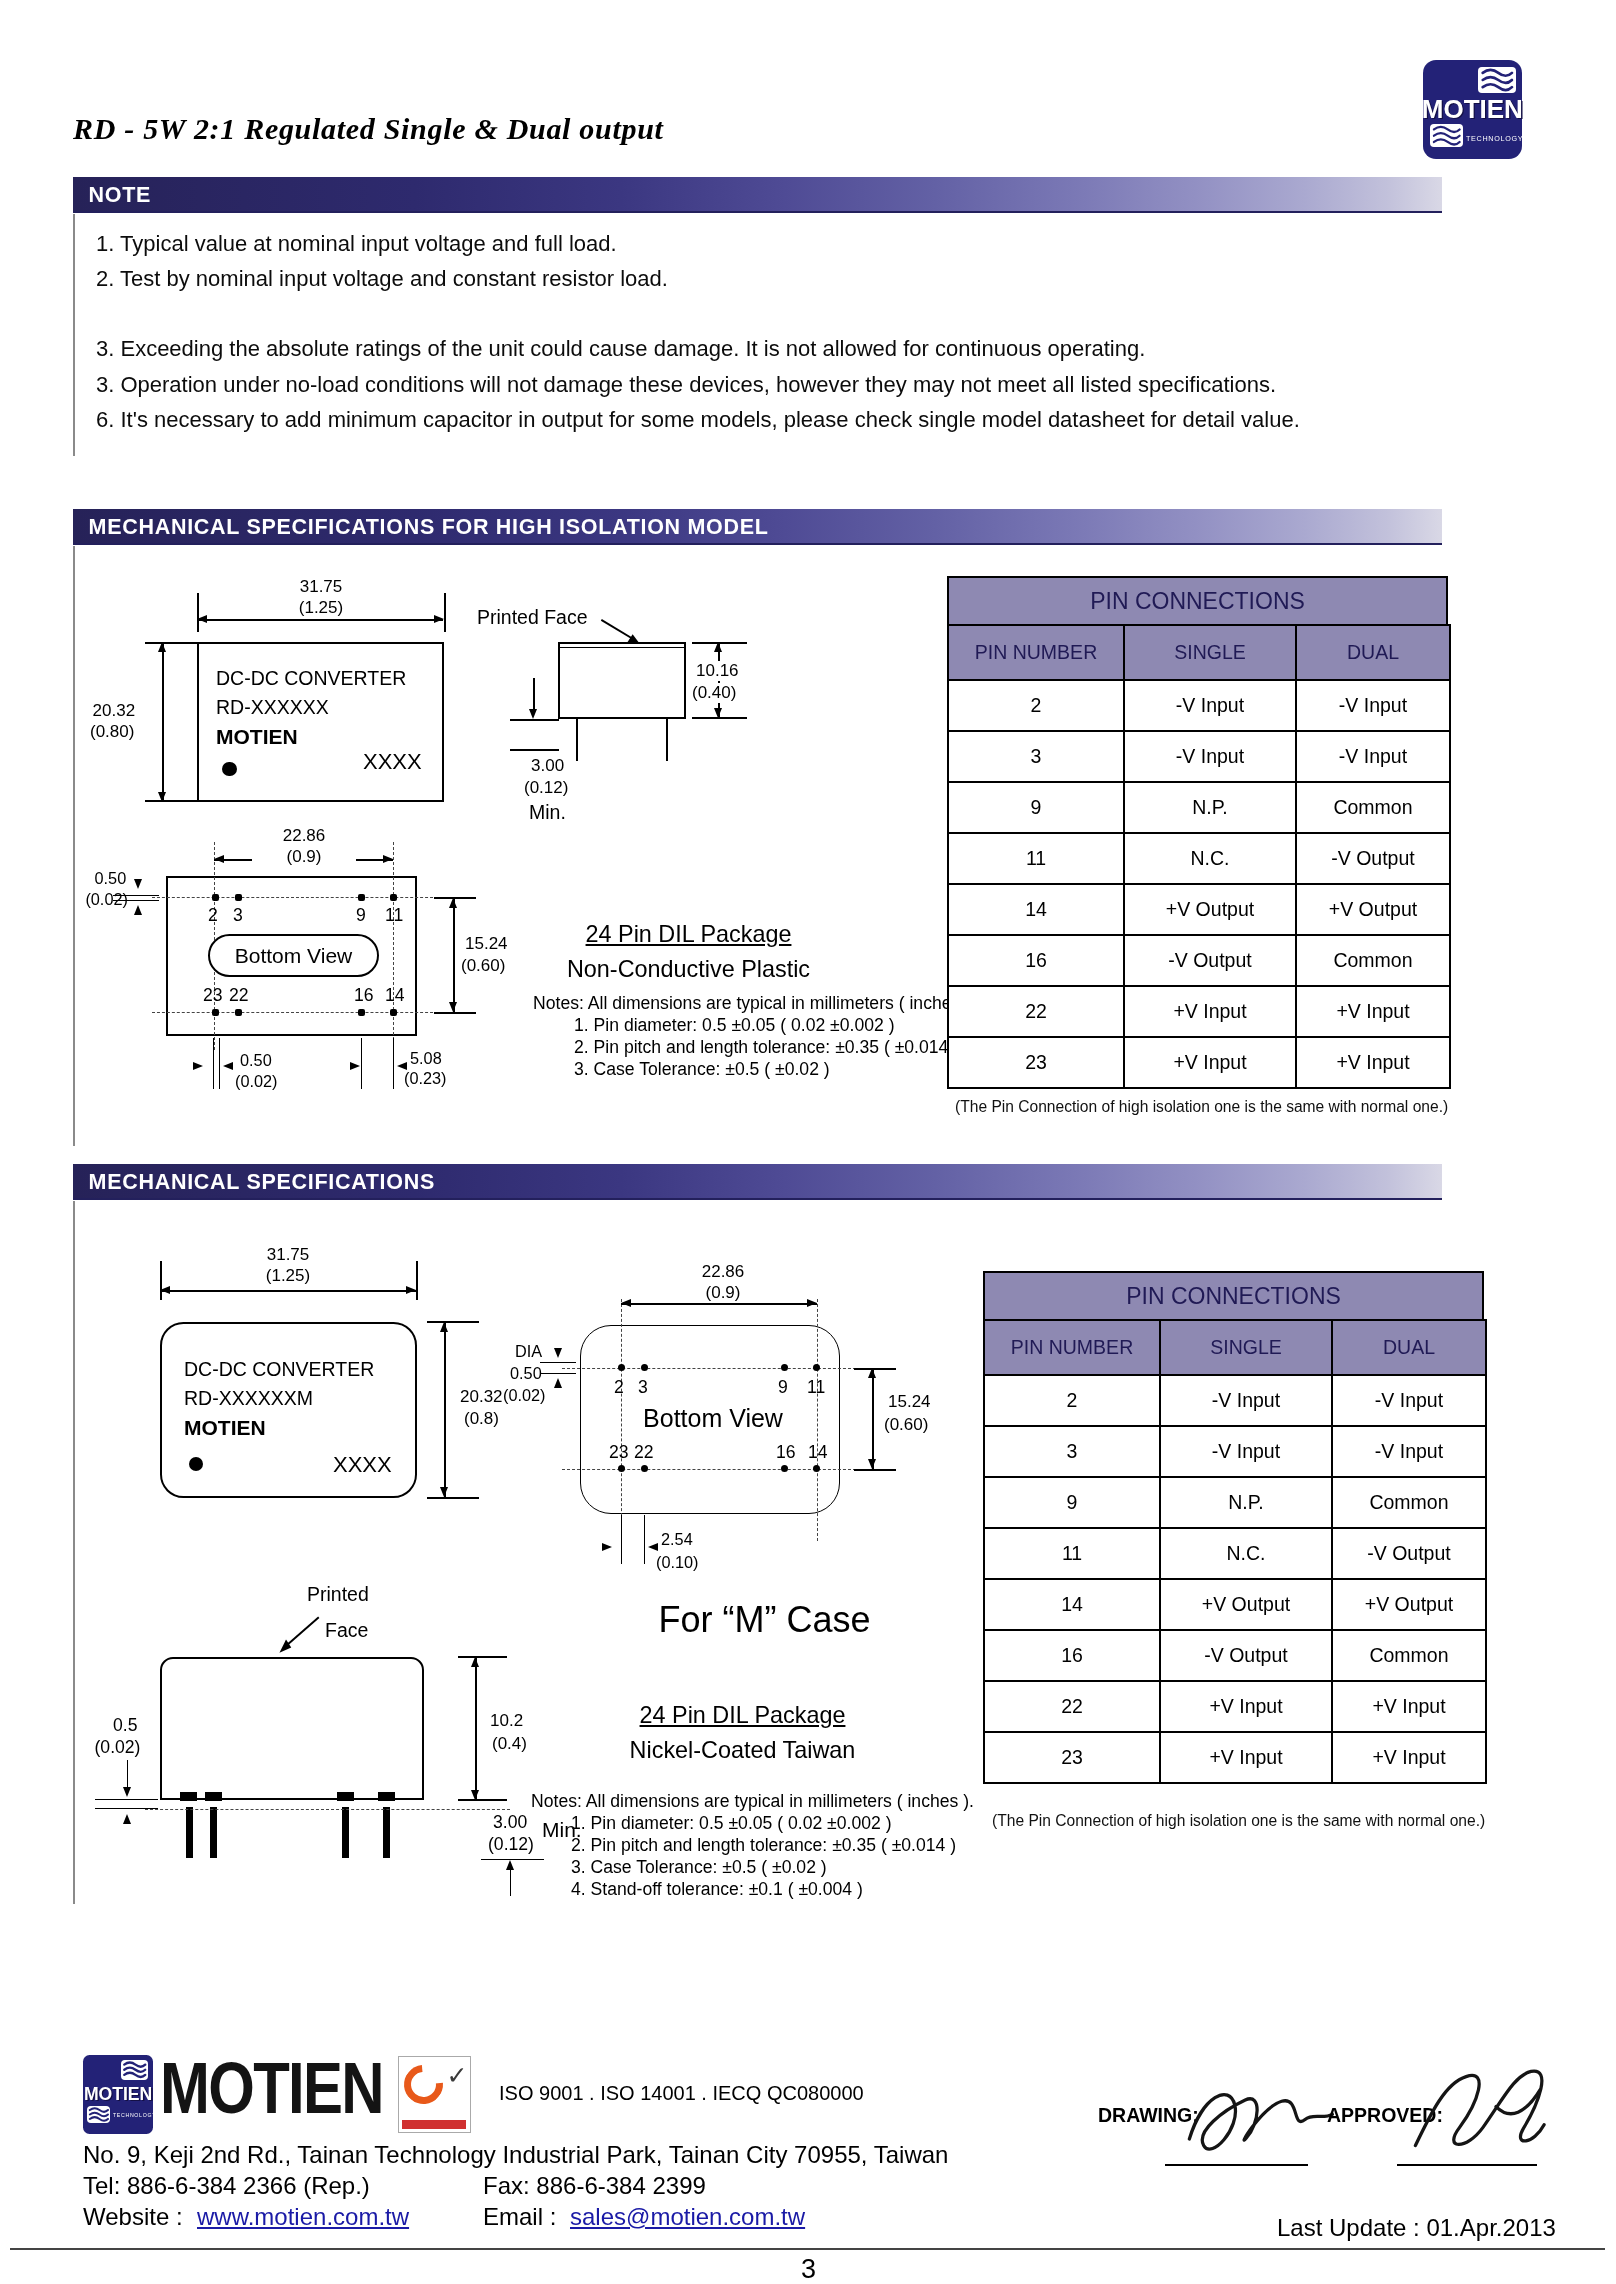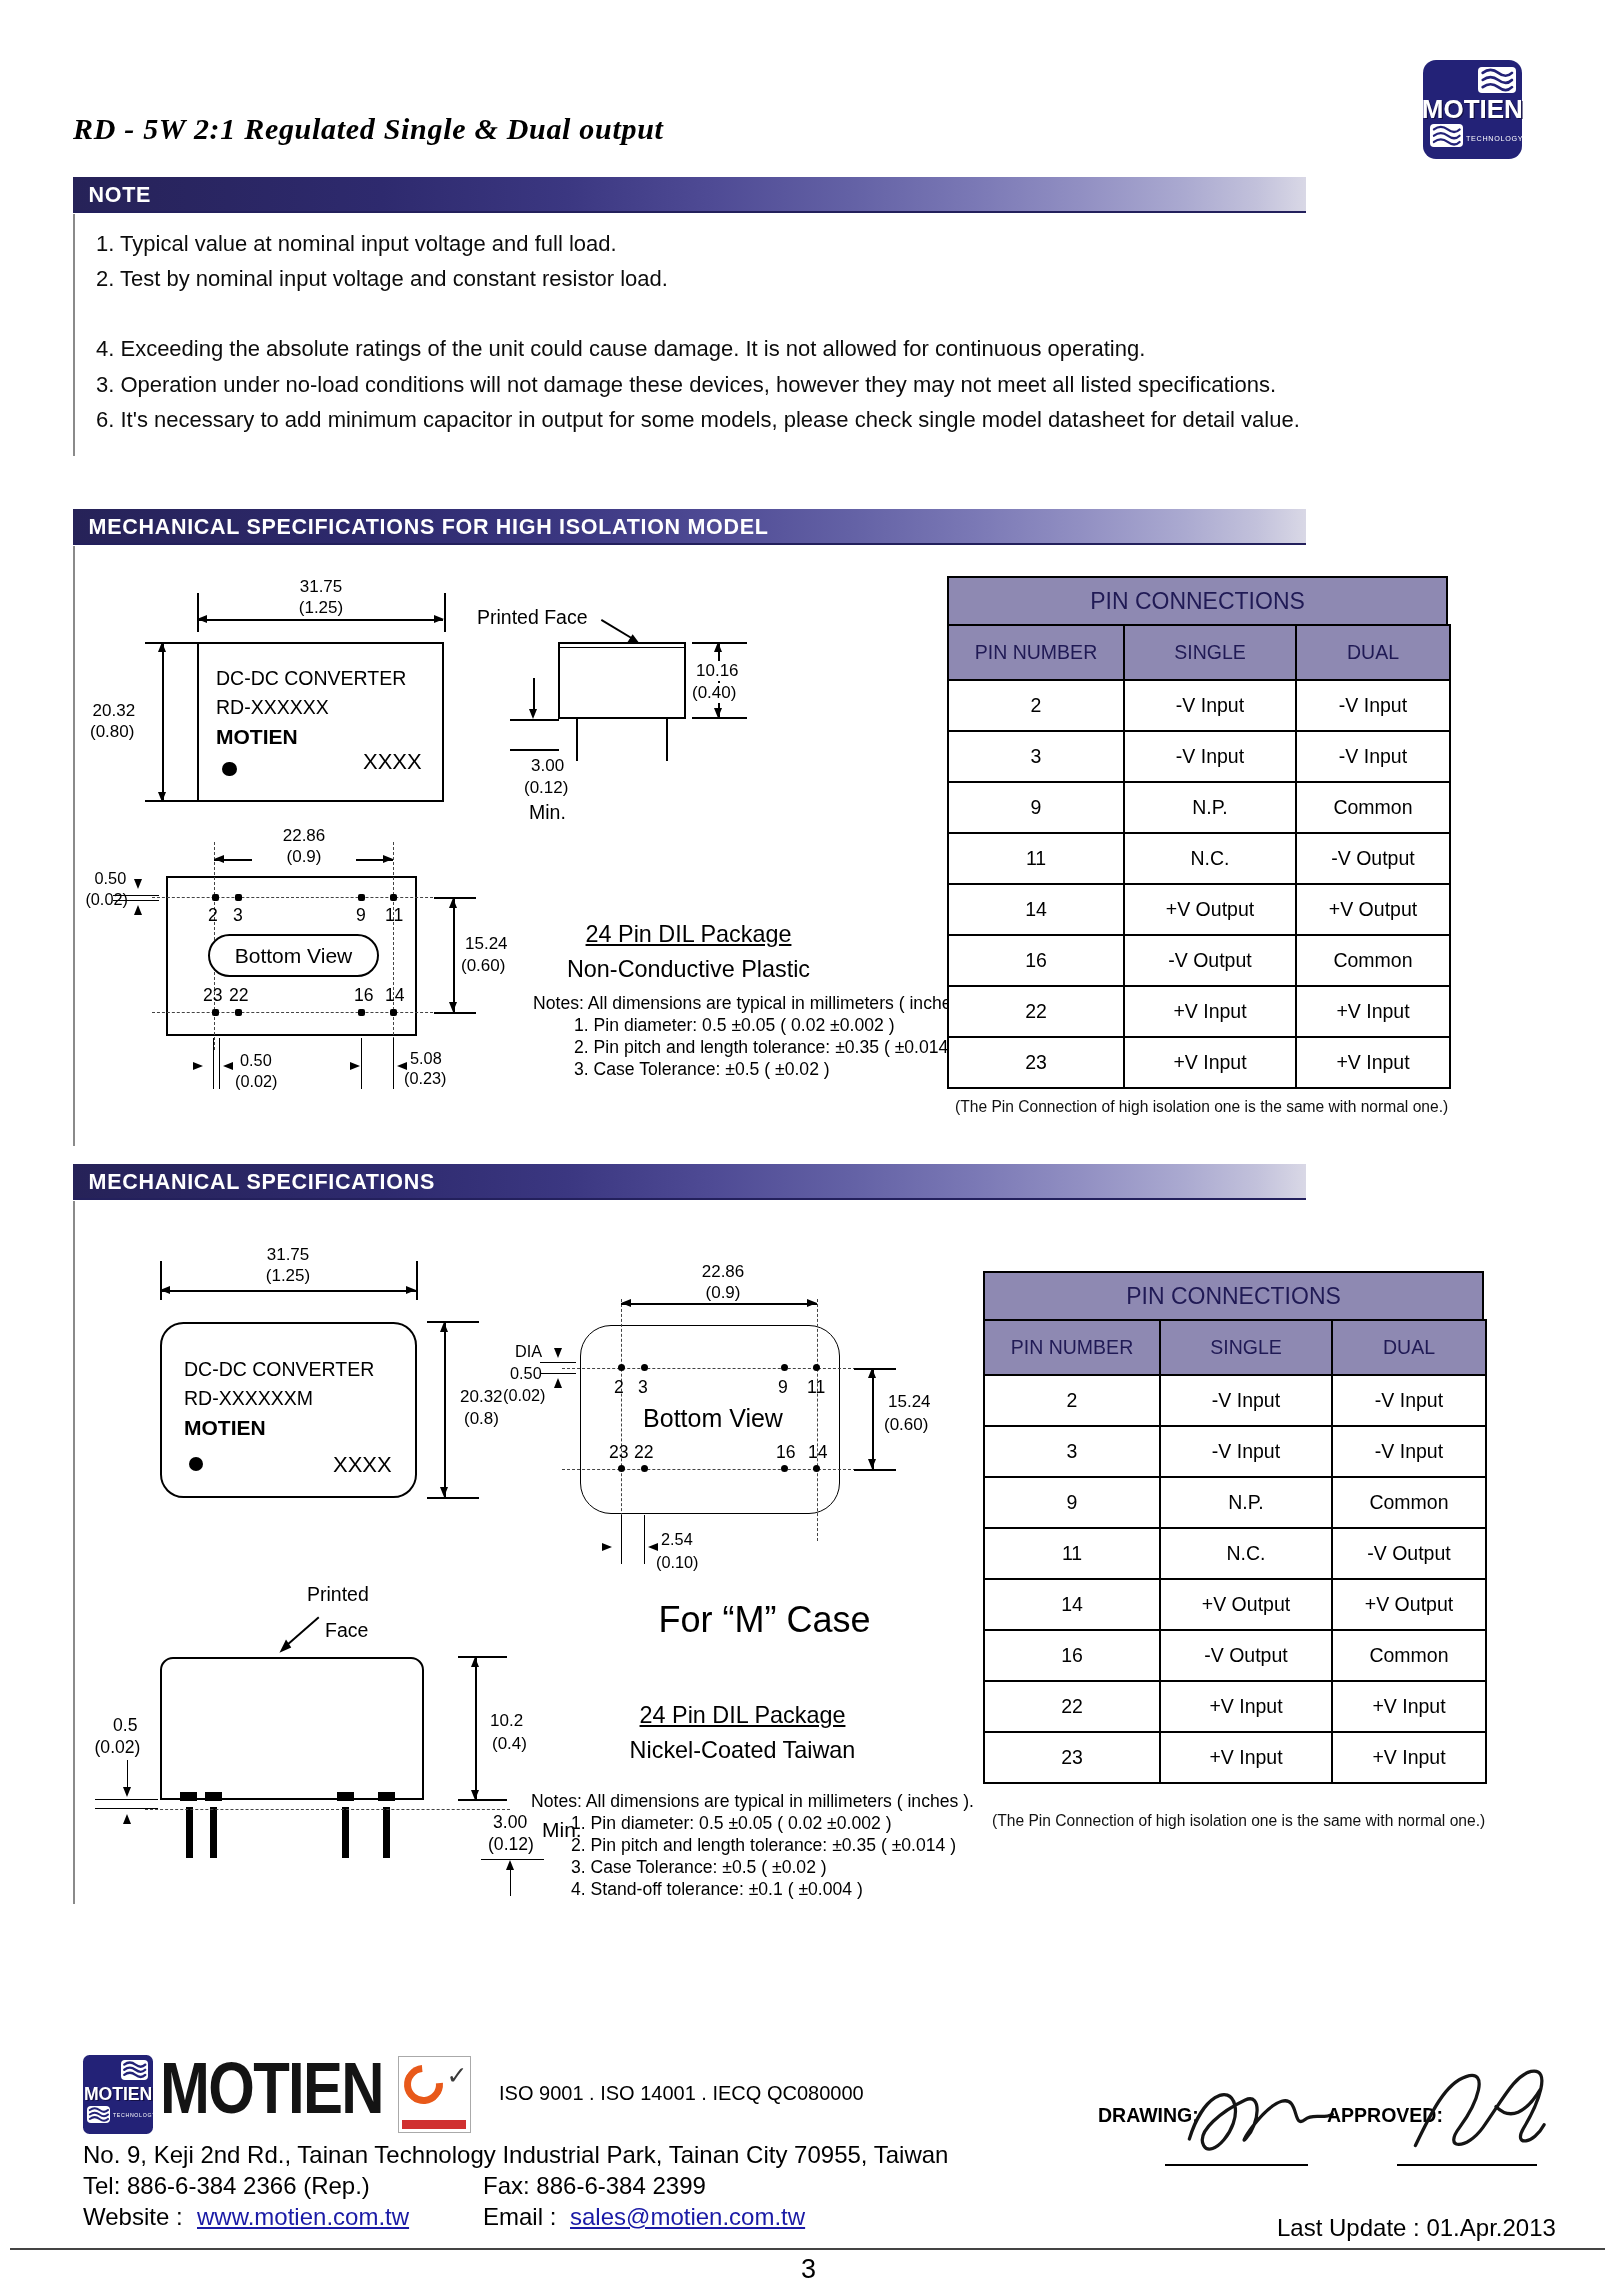--- a/index.html
+++ b/index.html
@@ -1,20 +1,20 @@
 <!DOCTYPE html>
 <html style="font-size:10.4px"><head>
 <meta charset="utf-8">
 <style>
   *{box-sizing:border-box;margin:0;padding:0}
   body{font-family:"Liberation Sans",sans-serif;background:#d8d8d8;color:#000}
   .page{position:relative;width:1617px;height:2284px;background:#fff;overflow:hidden;margin:0 auto}
   .abs{position:absolute}
   .title{position:absolute;font-family:"Liberation Serif",serif;font-style:italic;font-weight:bold;font-size:30px;letter-spacing:0.7px}
-  .bar{position:absolute;height:36px;width:1233px;left:73px;color:#fff;
+  .bar{position:absolute;height:36px;width:1369px;left:73px;color:#fff;
        background:linear-gradient(90deg,#262258 0%,#2e2a6e 25%,#3b3781 40%,#4f4b95 52%,#6361a5 63%,#7a78b5 73%,#9290c3 82%,#aaa9d0 90%,#c2c1db 96%,#d9d8e6 100%);
        border-bottom:2px solid #23205c}
   .bar span{position:absolute;left:15.6px;top:5.9px;font-size:21.5px;font-weight:bold;letter-spacing:0.7px;white-space:nowrap}
   .secbox{position:absolute;background:#fff;border-left:2px solid #8a8a8a}
   .lineh{position:absolute;border-top:2px solid #000}
   .linev{position:absolute;border-left:2px solid #000}
   .dash-h{position:absolute;border-top:1.3px dashed #444}
   .dash-v{position:absolute;border-left:1.3px dashed #444}
   .ah{position:absolute;width:0;height:0;border:4.6px solid transparent}
   .ah.r{border-left:10.4px solid #000;border-right:none}
@@ -83,21 +83,21 @@
     </div>
     <div class="logo-sub" style="left:43px;top:74px;font-size:7.2px">TECHNOLOGY</div>
   </div>
 
   <div class="bar" style="top:177px">
     <span>NOTE</span>
   </div>
   <div class="secbox" style="left:73px;top:214px;width:1469px;height:242px">
     <div class="notes-line" style="left:21px;top:17px">1. Typical value at nominal input voltage and full load.</div>
     <div class="notes-line" style="left:21px;top:52px">2. Test by nominal input voltage and constant resistor load.</div>
-    <div class="notes-line" style="left:21px;top:122px">4. Exceeding the absolute ratings of the unit could cause damage.  It is not allowed for continuous operating.</div>
+    <div class="notes-line" style="left:21px;top:122px">3. Exceeding the absolute ratings of the unit could cause damage.  It is not allowed for continuous operating.</div>
     <div class="notes-line" style="left:21px;top:158px">3. Operation under no-load conditions will not damage these devices, however they may not meet all listed specifications.</div>
     <div class="notes-line" style="left:21px;top:193px">6. It's necessary to add minimum capacitor in output for some models, please check single model datasheet for detail value.</div>
   </div>
 
   <div class="bar" style="top:509px">
     <span>MECHANICAL SPECIFICATIONS FOR HIGH ISOLATION MODEL</span>
   </div>
   <div class="secbox" style="left:73px;top:546px;width:1469px;height:600px">
 
     <div class="module" style="left:122px;top:96px;width:247px;height:160px">

